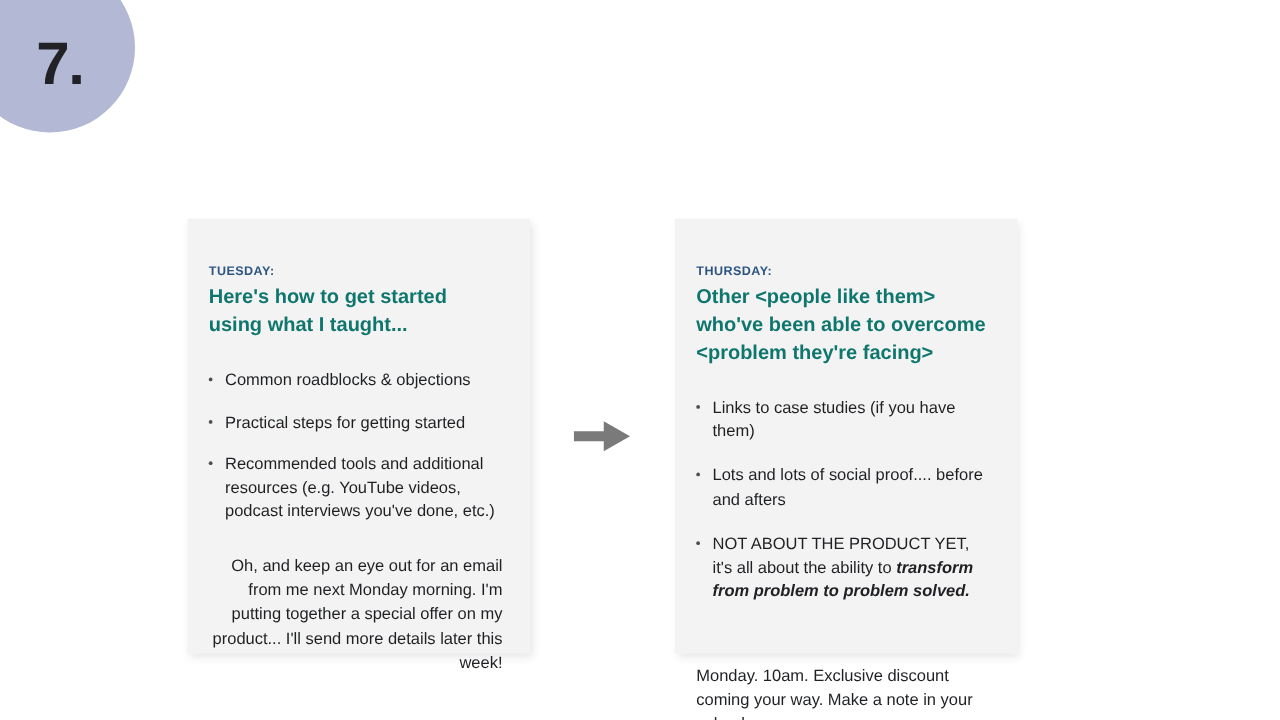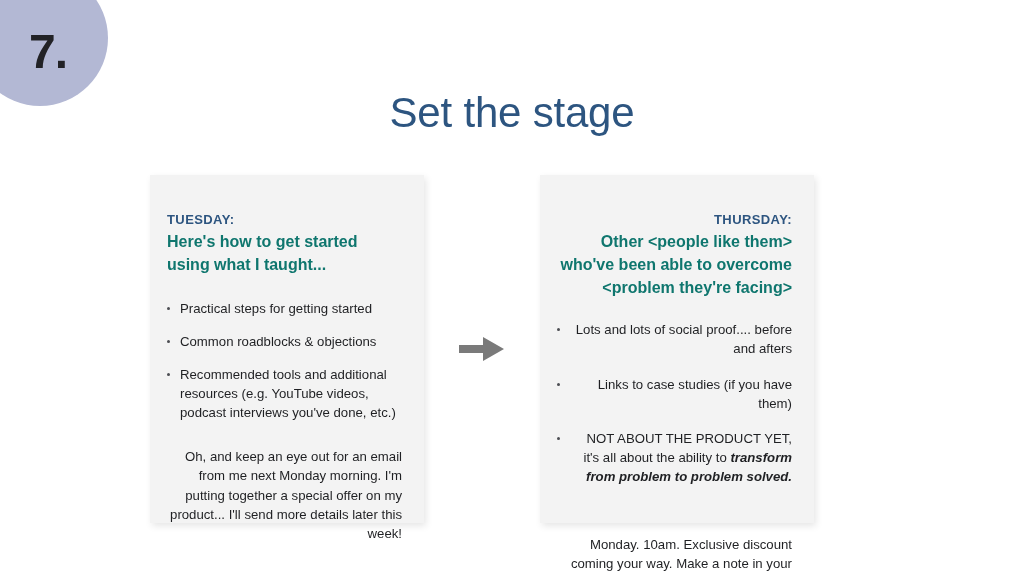--- a/index.html
+++ b/index.html
@@ -75,24 +75,24 @@
     position: absolute;
     top: 175px;
     width: 274px;
     height: 348px;
     background: #f3f3f3;
     box-shadow: 2px 3px 7px rgba(0,0,0,0.10);
     box-sizing: border-box;
     padding: 36px 22px 20px 17px;
   }
   .card-left  { left: 150px; }
-  .card-right { left: 540px; text-align: right; }
+  .card-right { left: 540px; }
 
   .day-label {
-    font-size: 13px;
+    font-size: 10px;
     font-weight: bold;
     color: #2d5580;
     letter-spacing: 0.4px;
     margin: 0 0 2px 0;
     line-height: 1.4;
   }
   .card-intro {
     font-size: 16px;
     color: #0f766e;
     line-height: 1.42;
@@ -148,43 +148,42 @@
 </style>
 </head>
 <body>
 
 <div class="slide">
 
   <div class="badge">
     <div class="badge-number">7.</div>
   </div>
 
-  <h1 class="slide-title">Set the stage</h1>
 
   <div class="card card-left">
     <div class="day-label">TUESDAY:</div>
     <p class="card-intro">Here's how to get started using what I taught...</p>
     <ul class="bullets">
+      <li><span>Common roadblocks &amp; objections</span></li>
       <li><span>Practical steps for getting started</span></li>
-      <li><span>Common roadblocks &amp; objections</span></li>
       <li><span>Recommended tools and additional resources (e.g. YouTube videos, podcast interviews you've done, etc.)</span></li>
     </ul>
     <p class="card-outro">Oh, and keep an eye out for an email from me next Monday morning. I'm putting together a special offer on my product... I'll send more details later this week!</p>
   </div>
 
   <div class="arrow">
     <svg width="46" height="26" viewBox="0 0 46 26" xmlns="http://www.w3.org/2000/svg" aria-hidden="true">
       <path d="M0 9 L24 9 L24 1 L45 13 L24 25 L24 17 L0 17 Z" fill="#7a7a7a"></path>
     </svg>
   </div>
 
   <div class="card card-right">
     <div class="day-label">THURSDAY:</div>
     <p class="card-intro">Other &lt;people like them&gt; who've been able to overcome &lt;problem they're facing&gt;</p>
     <ul class="bullets">
+      <li><span>Links to case studies (if you have them)</span></li>
       <li><span>Lots and lots of social proof.... before and afters</span></li>
-      <li><span>Links to case studies (if you have them)</span></li>
       <li><span>NOT ABOUT THE PRODUCT YET, it's all about the ability to </span><em class="ital">transform from problem to problem solved.</em></li>
     </ul>
     <p class="card-outro">Monday. 10am. Exclusive discount coming your way. Make a note in your calendar.</p>
   </div>
 
 </div>
 
 </body></html>

